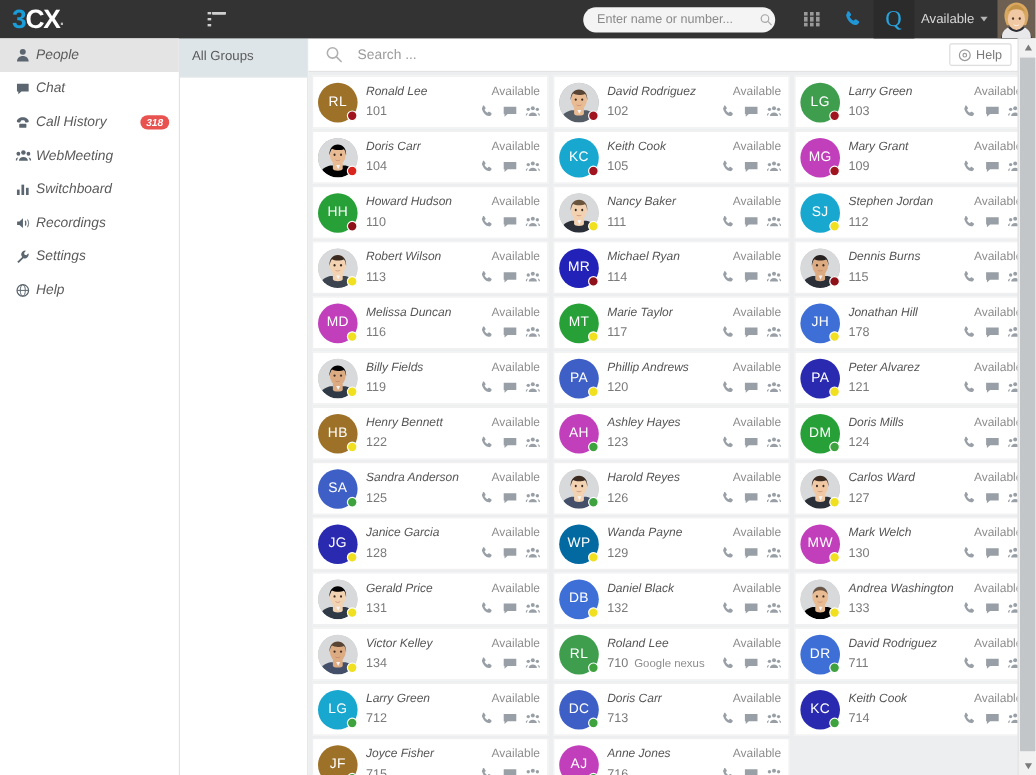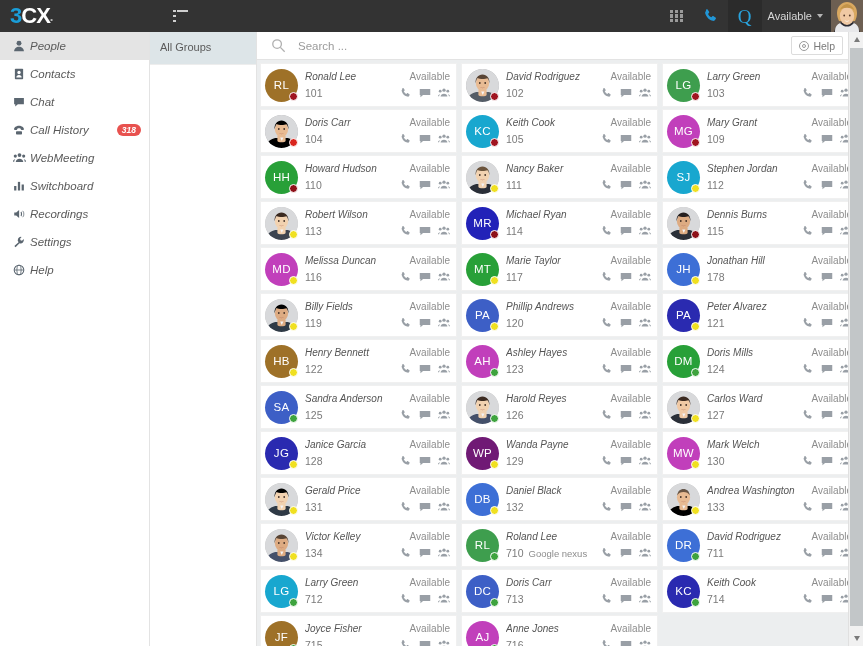--- a/index.html
+++ b/index.html
@@ -166,20 +166,27 @@
           <b></b>
           <b></b>
           <i></i>
           <i></i>
           <i></i>
       </span>
     </div>
 
     <div class="topbar-spacer"></div>
 
+    <div class="top-search">
+      <input value="" placeholder="Enter name or number..." style="">
+      <svg class="mini-search-icon" viewBox="0 0 16 16">
+        <circle cx="6.5" cy="6.5" r="4.6" fill="none" stroke="#7b7b7b" stroke-width="1.4"></circle>
+        <line x1="10" y1="10" x2="14.5" y2="14.5" stroke="#7b7b7b" stroke-width="1.4"></line>
+      </svg>
+    </div>
 
     <div class="top-icon">
       <span class="grid-glyph">
         <span></span>
           <span></span>
           <span></span>
         <span></span>
           <span></span>
           <span></span>
         <span></span>
@@ -222,30 +229,20 @@
       <div class="side-item active">
         <span class="side-ico">
           <svg width="12" height="12" viewBox="0 0 16 16">
               <circle cx="8" cy="4.3" r="3.3" fill="#5b6670"></circle>
               <path d="M1.5 15c0-3.6 2.9-6 6.5-6s6.5 2.4 6.5 6z" fill="#5b6670"></path>
             </svg>
         </span>
         <span class="side-label">People</span>
       </div>
 
-      <div class="side-item">
-        <span class="side-ico">
-          <svg width="12" height="12" viewBox="0 0 16 16">
-              <rect x="2.5" y="1" width="11" height="14" rx="1" fill="#5b6670"></rect>
-              <circle cx="8" cy="6" r="2.2" fill="#fff"></circle>
-              <path d="M4.4 12.6c0-2 1.6-3.2 3.6-3.2s3.6 1.2 3.6 3.2z" fill="#fff"></path>
-            </svg>
-        </span>
-        <span class="side-label">Contacts</span>
-      </div>
 
       <div class="side-item">
         <span class="side-ico">
           <svg width="12" height="12" viewBox="0 0 16 16">
               <path d="M1.5 2.5h13v8.5h-8l-3.5 3v-3h-1.5z" fill="#5b6670"></path>
             </svg>
         </span>
         <span class="side-label">Chat</span>
       </div>
 
@@ -1268,21 +1265,21 @@
                       <circle cx="14.7" cy="5.2" r="2.1" fill="#5b6670"></circle>
                       <path d="M3.9 13.4c0-2.6 2.3-4.3 5.1-4.3s5.1 1.7 5.1 4.3z" fill="#5b6670"></path>
                       <path d="M0 13c0-1.9 1.3-3.2 3.1-3.3-.9.9-1.4 2-1.5 3.3zM18 13c0-1.9-1.3-3.2-3.1-3.3.9.9 1.4 2 1.5 3.3z" fill="#5b6670"></path>
                     </svg>
                   </span>
                 </div>
               </div>
             </div>
             <div class="card">
               <div class="ava-wrap">
-                <div class="ava" style="background:#701a75">
+                <div class="ava" style="background:#0369a1">
                   <span>WP</span>
                 </div>
                 <span class="dot" style="background:#f0e020"></span>
               </div>
               <div class="card-body">
                 <div class="row1">
                   <span class="cname">Wanda Payne</span>
                   <span class="cstatus">Available</span>
                 </div>
                 <div class="row2">

